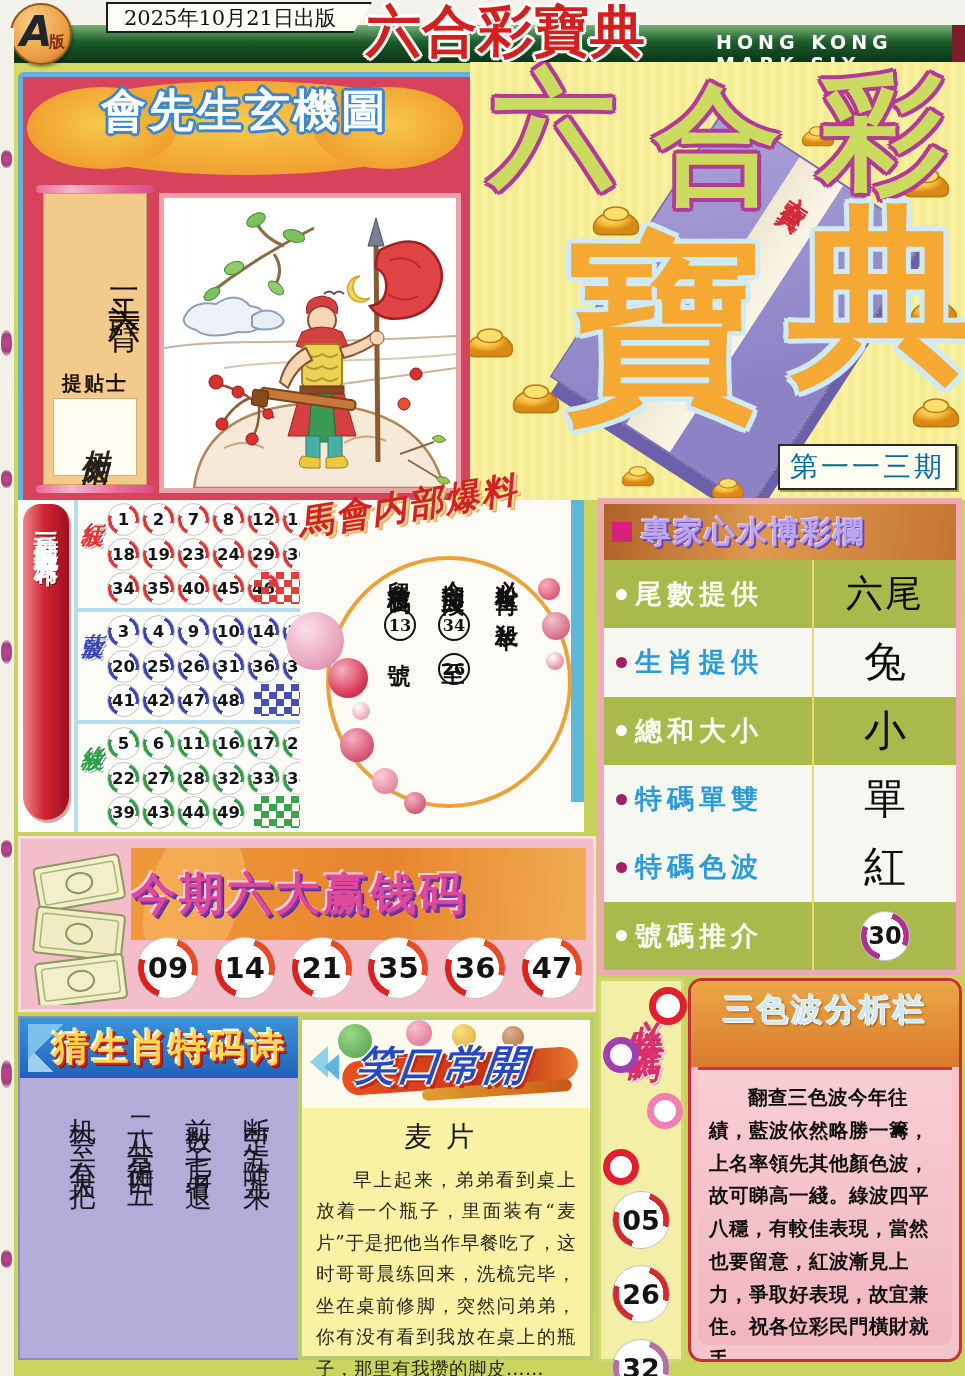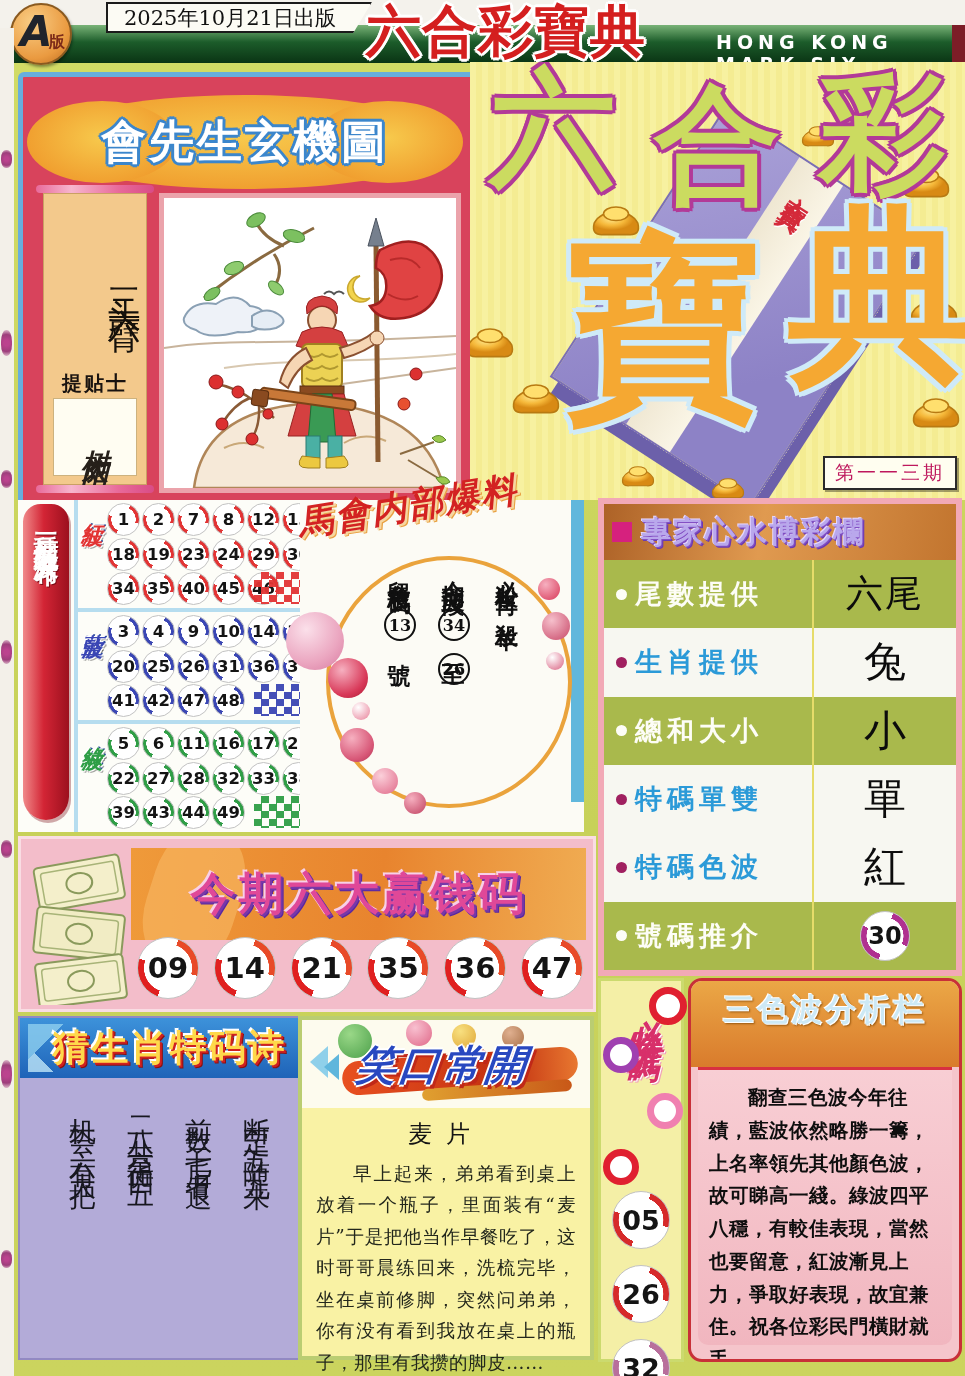--- a/index.html
+++ b/index.html
@@ -27,23 +27,23 @@
   .badge .ban{position:absolute;right:5px;bottom:10px;font-size:16px;font-weight:bold;color:#7c2a18;}
   .main-title{position:absolute;left:338px;top:1px;width:336px;text-align:center;
               font-size:55px;line-height:60px;font-weight:bold;color:#d41f1f;letter-spacing:1px;
               text-shadow:-3px 0 #fff,3px 0 #fff,0 -3px #fff,0 3px #fff,-2px -2px #fff,2px 2px #fff,-2px 2px #fff,2px -2px #fff;}
   .subtitle{position:absolute;left:716px;top:31px;color:#fff;font-size:19px;font-weight:bold;
             letter-spacing:5px;border-bottom:3px solid #fff;padding-bottom:1px;}
 
   
   .mystic{left:18px;top:72px;width:452px;height:424px;background:#d8435c;
           border:5px solid #67aede;border-radius:6px;}
-  .mystic-oval{position:absolute;left:12px;top:18px;width:420px;height:94px;border-radius:50%;
+  .mystic-oval{position:absolute;left:12px;top:4px;width:420px;height:94px;border-radius:50%;
                background:radial-gradient(ellipse at 50% 45%,#f7c94c,#f09d2e 75%);
-               display:flex;align-items:center;justify-content:center;}
+               display:flex;align-items:flex-start;justify-content:center;}
   .mystic-oval:before,.mystic-oval:after{content:"";position:absolute;top:6px;width:150px;height:82px;
                border-radius:50%;background:radial-gradient(ellipse at 50% 45%,#f7c94c,#f09d2e 75%);z-index:0;}
   .mystic-oval:before{left:-8px;} .mystic-oval:after{right:-8px;}
   .mystic-title{position:relative;z-index:1;font-size:45px;font-weight:bold;color:#fff;letter-spacing:3px;
         text-shadow:-3px 0 #3b86cc,3px 0 #3b86cc,0 -3px #3b86cc,0 3px #3b86cc,-2px -2px #3b86cc,2px 2px #3b86cc,-2px 2px #3b86cc,2px -2px #3b86cc;}
   .mystic-side{position:absolute;left:20px;top:116px;width:102px;height:290px;
                background:#f3c98c;border:1px solid #caa064;}
   .mystic-side:before,.mystic-side:after{content:"";position:absolute;left:-8px;right:-8px;height:8px;
                background:linear-gradient(90deg,#e86a9a,#f7b6ce 30%,#e86a9a 70%,#d94c86);border-radius:4px;}
   .mystic-side:before{top:-9px;} .mystic-side:after{bottom:-9px;}
@@ -72,21 +72,21 @@
   .cover-brand{position:absolute;left:0;top:4px;width:100%;display:flex;justify-content:space-around;
         font-size:126px;font-weight:bold;color:#cbdb60;line-height:1;
         text-shadow:-4px 0 #b23a98,4px 0 #b23a98,0 -4px #b23a98,0 4px #b23a98,-3px -3px #b23a98,3px 3px #b23a98,-3px 3px #b23a98,3px -3px #b23a98;}
   .cover-brand span:nth-child(2){transform:translateY(16px);}
   .cover-brand span:nth-child(3){transform:translateY(4px);}
   .brand2{position:absolute;font-weight:bold;color:#f5a832;line-height:1;
         text-shadow:-5px 0 #cfeaf8,5px 0 #cfeaf8,0 -5px #cfeaf8,0 5px #cfeaf8,-4px -4px #cfeaf8,4px 4px #cfeaf8,-4px 4px #cfeaf8,4px -4px #cfeaf8;}
   .brand2.b1{left:96px;top:168px;font-size:196px;}
   .brand2.b2{left:318px;top:140px;font-size:186px;}
   .issue{position:absolute;right:8px;bottom:10px;background:#fffef0;border:2px solid #2a2a2a;
-        padding:2px 10px;font-family:"DejaVu Serif",serif;font-size:19px;letter-spacing:3px;color:#be185d;
+        padding:2px 10px;font-family:"DejaVu Serif",serif;font-size:28px;letter-spacing:3px;color:#0369a1;
         box-shadow:2px 2px 0 rgba(0,0,0,.35);}
   .ingot{position:absolute;width:52px;height:38px;}
   .ingot.sm{width:36px;height:26px;}
 
   
   .waves{left:18px;top:500px;width:286px;height:332px;background:#fdfdf8;}
   .waves-banner{position:absolute;left:5px;top:4px;width:46px;height:316px;border-radius:20px 20px 26px 26px;
         background:linear-gradient(90deg,#f08a8a,#d32535 45%,#9c101e);display:flex;align-items:flex-start;justify-content:center;
         box-shadow:2px 3px 0 rgba(120,10,20,.35);}
   .waves-banner span{writing-mode:vertical-rl;font-size:25px;font-weight:bold;color:#fff;
@@ -157,21 +157,21 @@
   .expert-row.odd .erow-label{color:#2b9ad8;} .expert-row.even .erow-label{color:#fdfdf6;}
   .dot{width:11px;height:11px;border-radius:50%;margin-right:8px;flex:none;}
   .expert-row.odd .dot{background:#a02060;} .expert-row.even .dot{background:#fdfdf6;}
   .erow-value{width:142px;border-left:2px solid #e6dc6a;display:flex;align-items:center;justify-content:center;
         font-family:"DejaVu Serif",serif;font-size:42px;color:#0c0c0c;}
   .erow-value.small{font-size:37px;letter-spacing:2px;}
 
   
   .winning{left:18px;top:836px;width:578px;height:176px;background:#f3bdca;border:3px solid #f9dde3;box-sizing:border-box;}
   .win-title{position:absolute;left:110px;top:9px;right:7px;height:92px;overflow:hidden;
-        background:linear-gradient(95deg,#ef9a3a,#e8842e 55%,#f0ac52);display:flex;align-items:center;justify-content:center;}
+        background:linear-gradient(95deg,#ef9a3a,#e8842e 55%,#f0ac52);display:flex;align-items:center;justify-content:flex-start;}
   .win-title:before{content:"";position:absolute;left:18px;top:-20px;width:90px;height:140px;
         background:#f6b35e;transform:rotate(18deg);border-radius:40%;opacity:.7;}
   .win-title span{position:relative;font-size:45px;font-weight:bold;color:#e04898;letter-spacing:3px;white-space:nowrap;
         text-shadow:2px 2px 0 #7838a8,-2px -2px 0 #f8d0e8,3px 3px 0 #5828a0;}
   .win-balls{position:absolute;left:116px;right:10px;bottom:9px;height:64px;display:flex;
         justify-content:space-between;align-items:center;}
   .money-icon{position:absolute;left:4px;top:8px;width:110px;height:158px;}
 
   
   .poem{left:18px;top:1016px;width:303px;height:344px;background:#b3abd8;border:2px solid #9289c2;box-sizing:border-box;}
@@ -192,21 +192,21 @@
   .swoosh2{position:absolute;left:120px;top:64px;width:150px;height:12px;border-radius:8px;
         background:linear-gradient(90deg,#e0a030,#c85818);transform:rotate(-4deg);}
   .chev{position:absolute;width:0;height:0;border-style:solid;}
   .chev.c1{left:8px;top:26px;border-width:16px 18px 16px 0;border-color:transparent #8fd0ea transparent transparent;}
   .chev.c2{left:22px;top:34px;border-width:13px 15px 13px 0;border-color:transparent #5fb6dc transparent transparent;}
   .balloon{position:absolute;border-radius:50%;}
   .joke-title{position:absolute;left:54px;top:18px;font-size:41px;font-weight:bold;font-style:italic;color:#2848c0;
         letter-spacing:2px;transform:skewX(-6deg);white-space:nowrap;
         text-shadow:-2px 0 #fff,2px 0 #fff,0 2px #fff,0 -2px #fff,4px 4px 0 #c02818;}
   .joke-body{padding:8px 14px 0;}
-  .joke-headline{text-align:center;font-family:"DejaVu Serif",serif;font-size:24px;letter-spacing:14px;color:#141414;margin:2px 0 8px;}
+  .joke-headline{text-align:center;font-family:"DejaVu Serif",serif;font-size:28px;letter-spacing:14px;color:#141414;margin:2px 0 8px;}
   .joke-text{font-family:"DejaVu Serif",serif;font-size:18.5px;line-height:1.7;color:#23271c;
         text-indent:2em;text-align:justify;letter-spacing:.5px;}
 
   
   .mustwin{left:598px;top:978px;width:86px;height:384px;background:#f4efa6;border:3px solid #cbda6e;box-sizing:box;box-sizing:border-box;}
   .mw-title{position:absolute;left:0;top:10px;width:100%;height:190px;display:flex;justify-content:center;}
   .mw-title span{writing-mode:vertical-rl;font-size:35px;font-weight:bold;font-style:italic;color:#d8306a;
         letter-spacing:10px;text-shadow:1px 1px 0 #fff,2px 2px 0 #f0a0b8;}
   .ring{position:absolute;border-radius:50%;background:#fff;}
   .ring.r1{left:48px;top:6px;width:24px;height:24px;border:7px solid #e02030;}

